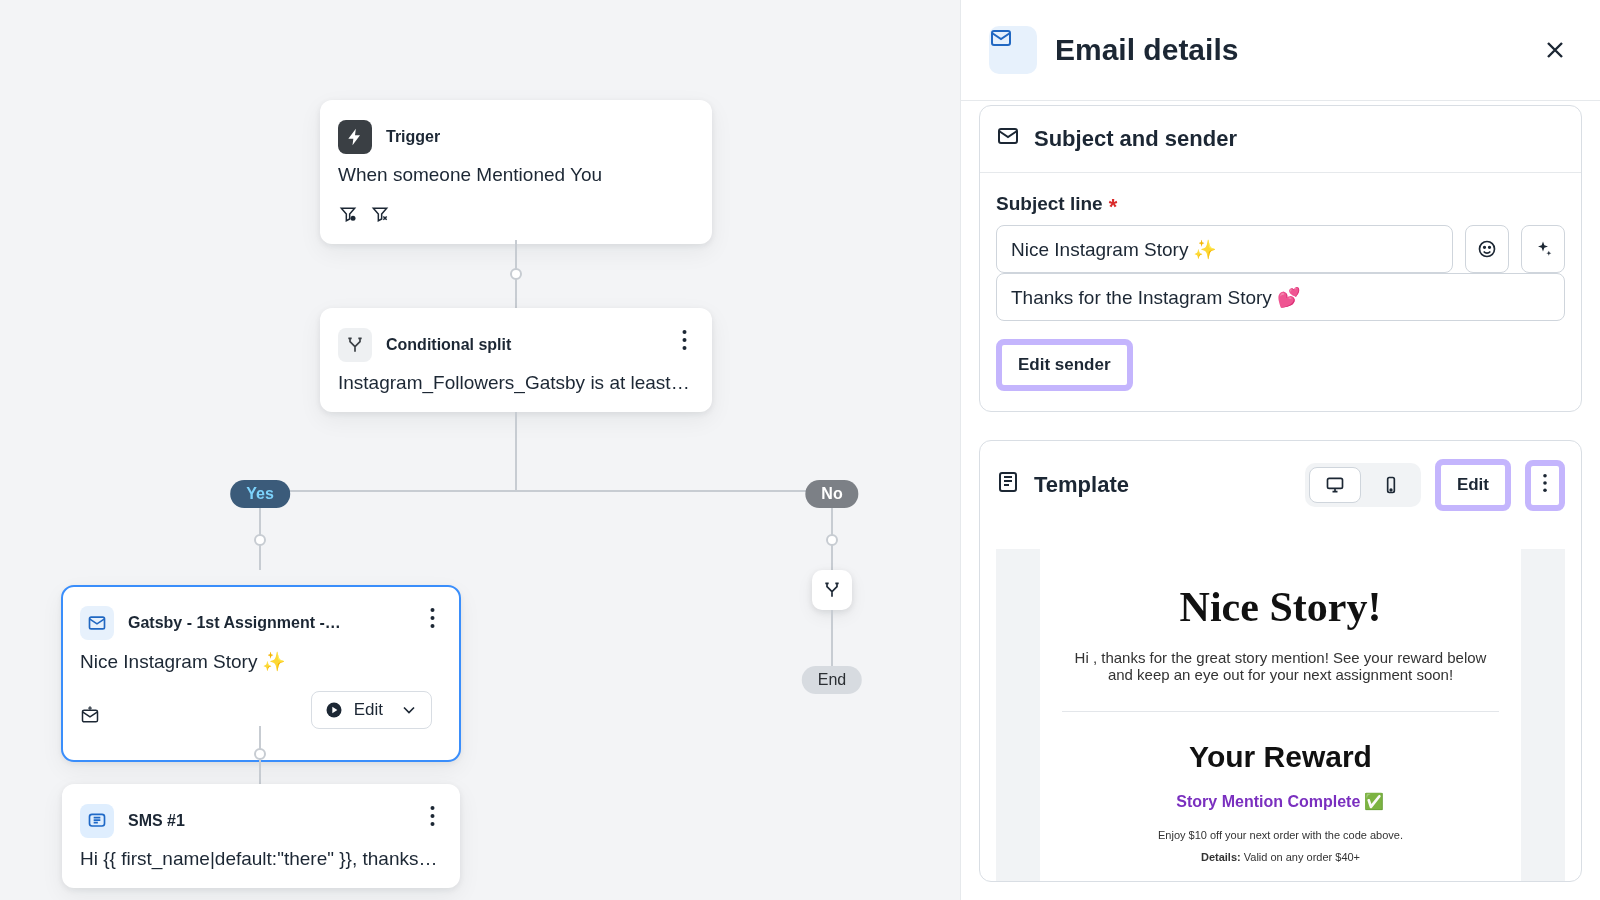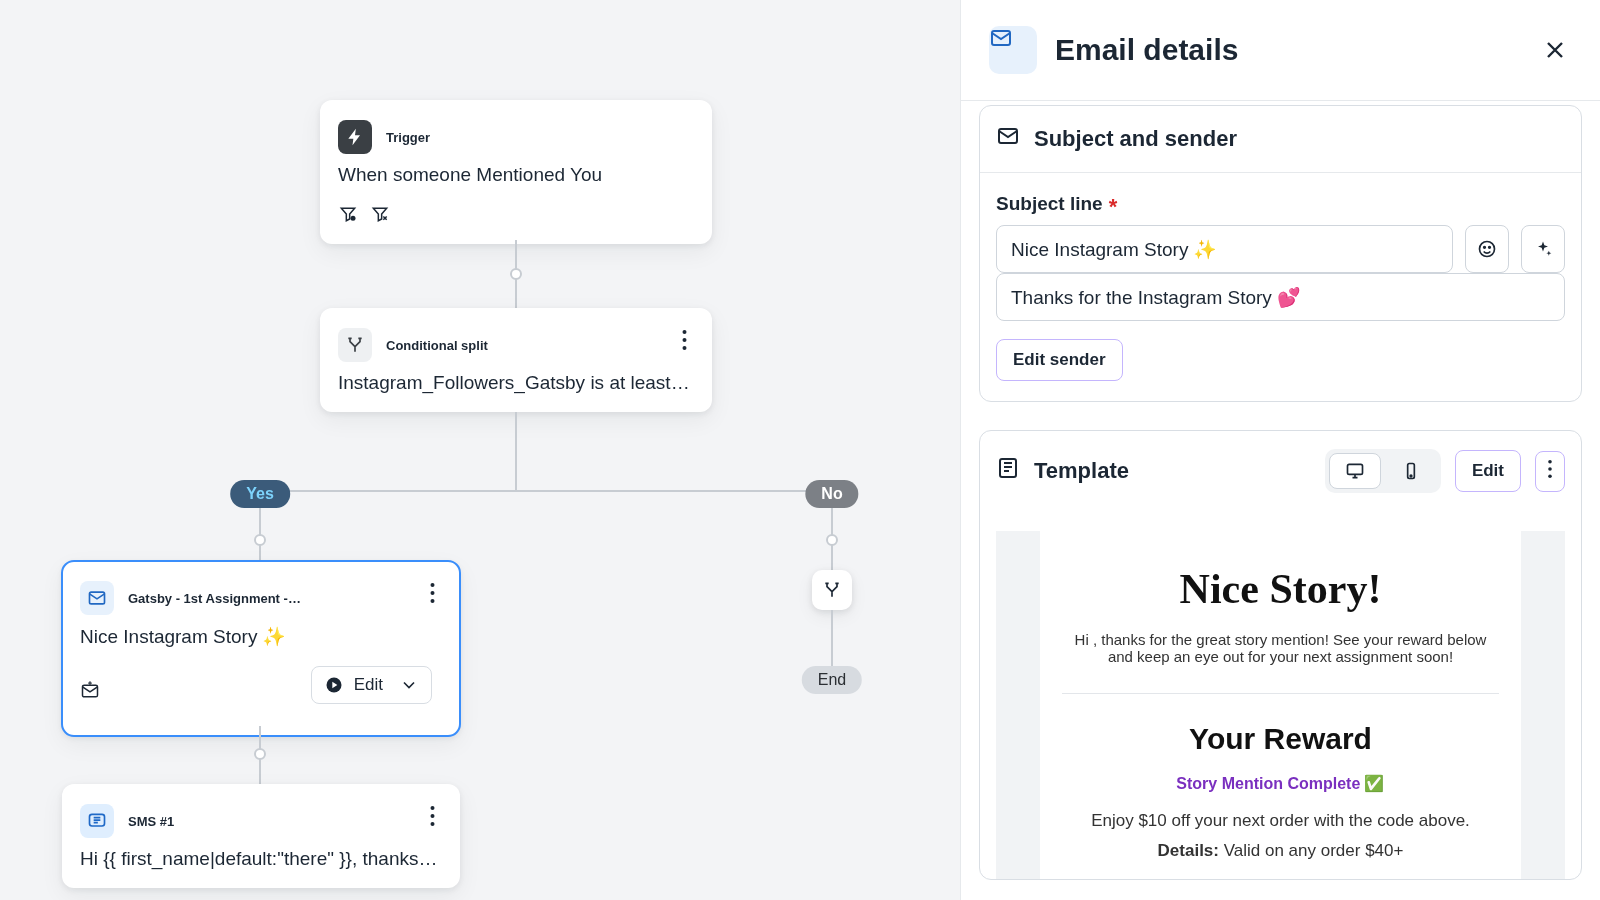--- a/index.html
+++ b/index.html
@@ -15,21 +15,21 @@
   }
   .node {
     position: absolute;
     background: #fff;
     border-radius: 12px;
     box-shadow: 0 2px 6px rgba(25,30,40,.08), 0 8px 24px rgba(25,30,40,.06);
   }
   .node .hdr {
     display: flex; align-items: center; gap: 14px;
     padding: 20px 18px 10px 18px;
-    font-weight: 700; font-size: 13px; color: #1c2734;
+    font-weight: 700; font-size: 16px; color: #1c2734;
   }
   .node .desc {
     padding: 0 18px 18px 18px;
     font-size: 19px; color: #1c2734;
     white-space: nowrap; overflow: hidden; text-overflow: ellipsis;
   }
   .node .icon-badge {
     width: 34px; height: 34px; border-radius: 8px;
     display: inline-flex; align-items: center; justify-content: center;
     flex: 0 0 auto;
@@ -94,21 +94,21 @@
 
   .card {
     border:1px solid #d9dee4; border-radius:12px; margin-top:4px;
   }
   .card + .card, .card.mt { margin-top:28px; }
   .card-head { display:flex; align-items:center; gap:14px; padding:18px 16px; font-size:22px; font-weight:800; color:#1c2734; }
   .card-head .spacer { flex:1; }
   .card-head .pill-toggle { background:#f1f3f5; border-radius:10px; padding:4px; display:flex; gap:4px; }
   .pill-toggle .seg { width:52px; height:36px; border-radius:8px; display:flex; align-items:center; justify-content:center; cursor:pointer; }
   .pill-toggle .seg.active { background:#fff; border:1px solid #cfd5dc; }
-  .btn { border:1px solid #c4b5fd; background:#fff; border-radius:8px; padding:10px 16px; font-size:17px; font-weight:600; color:#1c2734; cursor:pointer; }
+  .btn { border:6px solid #c4b5fd; background:#fff; border-radius:8px; padding:10px 16px; font-size:17px; font-weight:600; color:#1c2734; cursor:pointer; }
   .btn.icon-only { padding:8px 12px; }
   .card-body { padding:10px 16px 20px 16px; border-top:1px solid #e6e9ec; }
 
   .field-label { font-size:19px; font-weight:600; color:#1c2734; margin:10px 0 10px 0; display:flex; align-items:center; gap:6px; }
   .req { color:#da2a2a; font-size:22px; line-height:0; position:relative; top:3px; }
   .input-row { display:flex; gap:12px; align-items:stretch; }
   .text-input {
     flex:1; border:1px solid #cfd5dc; border-radius:8px; padding:12px 14px; font-size:19px; color:#1c2734;
     font-family:inherit;
   }
@@ -116,21 +116,21 @@
 
   .tmpl-preview { margin:0 16px 0 16px; padding:20px 0 0 0; }
   .tmpl-gutters { display:flex; }
   .gutter { width:44px; background:#f1f3f5; min-height:320px; }
   .tmpl-content { flex:1; padding:18px 22px; text-align:center; font-family: Georgia, "Times New Roman", serif; }
   .tmpl-h1 { font-size:42px; font-weight:800; margin:16px 0 18px; color:#111; }
   .tmpl-p  { font-size:15px; color:#333; font-family:-apple-system, Arial, sans-serif; }
   .tmpl-hr { border:none; border-top:1px solid #e3e6ea; margin:28px 0; }
   .tmpl-h2 { font-size:30px; font-weight:800; color:#111; font-family:-apple-system, Arial, sans-serif; }
   .tmpl-badge { color:#7a2fbf; font-weight:800; margin:18px 0; font-size:16px; font-family:-apple-system, Arial, sans-serif; }
-  .tmpl-small { font-size:17px; color:#333; font-family:-apple-system, Arial, sans-serif; }
+  .tmpl-small { font-size:11px; color:#333; font-family:-apple-system, Arial, sans-serif; }
 
   
   .ic { width:20px; height:20px; }
   .ic-lg { width:24px; height:24px; }
 </style>
 </head>
 <body>
 
 <div class="canvas">
 
@@ -198,21 +198,21 @@
   <div class="plus-btn" style="left:832px; top:590px;">
     <svg class="ic" viewBox="0 0 24 24" fill="none" stroke="#1c2734" stroke-width="2">
         <path d="M6 4v4l6 6v6M18 4v4l-6 6"></path>
         <path d="M4 4h4M16 4h4"></path>
       </svg>
   </div>
   <div class="vline" style="left:832px; top:610px; height:50px;"></div>
 
   <div class="pill end" style="left:832px; top:680px;">End</div>
 
-  <div class="node selected" style="left:62px; top:561px; width:398px;">
+  <div class="node selected" style="left:62px; top:586px; width:398px;">
     <div class="hdr">
       <span class="icon-badge bg-blue100">
         <svg class="ic" viewBox="0 0 24 24" fill="none" stroke="#2168c2" stroke-width="2">
             <rect x="3" y="5" width="18" height="14" rx="2"></rect>
             <path d="M3 7l9 6 9-6"></path>
           </svg>
       </span>
       <span>Gatsby - 1st Assignment -…</span>
     </div>
     <div class="kebab">

